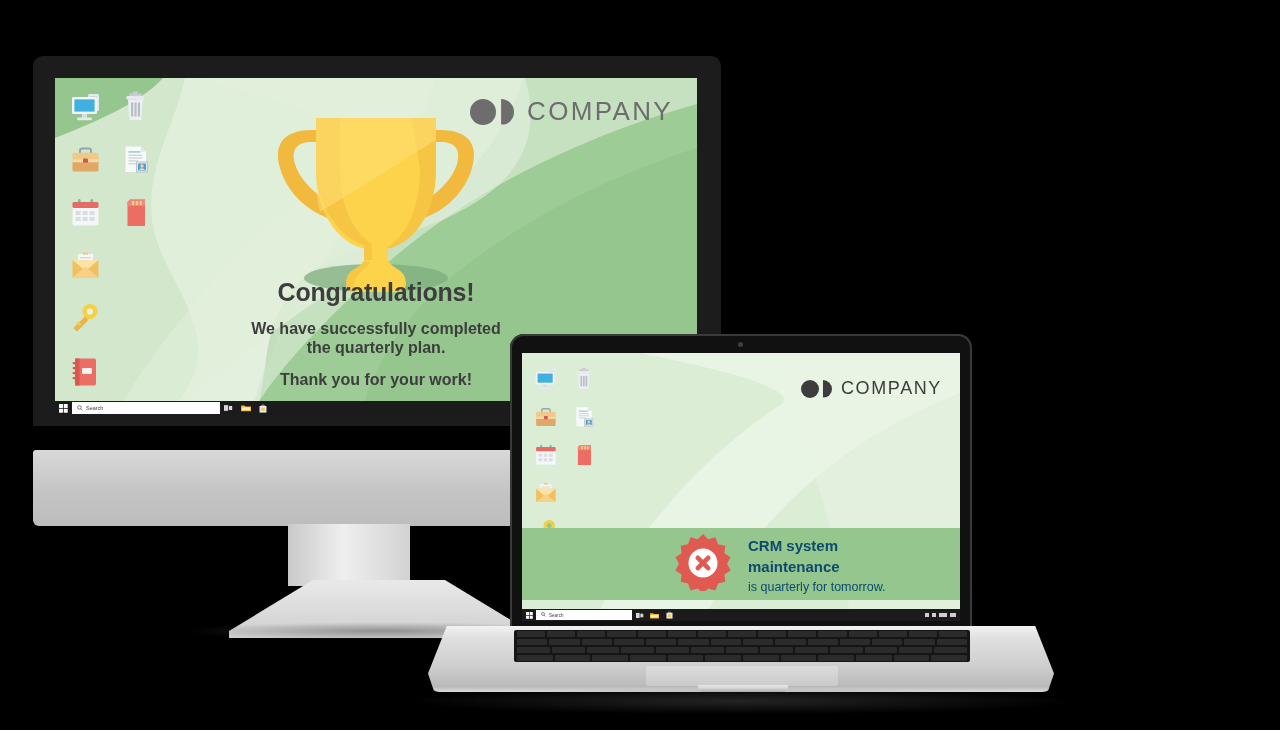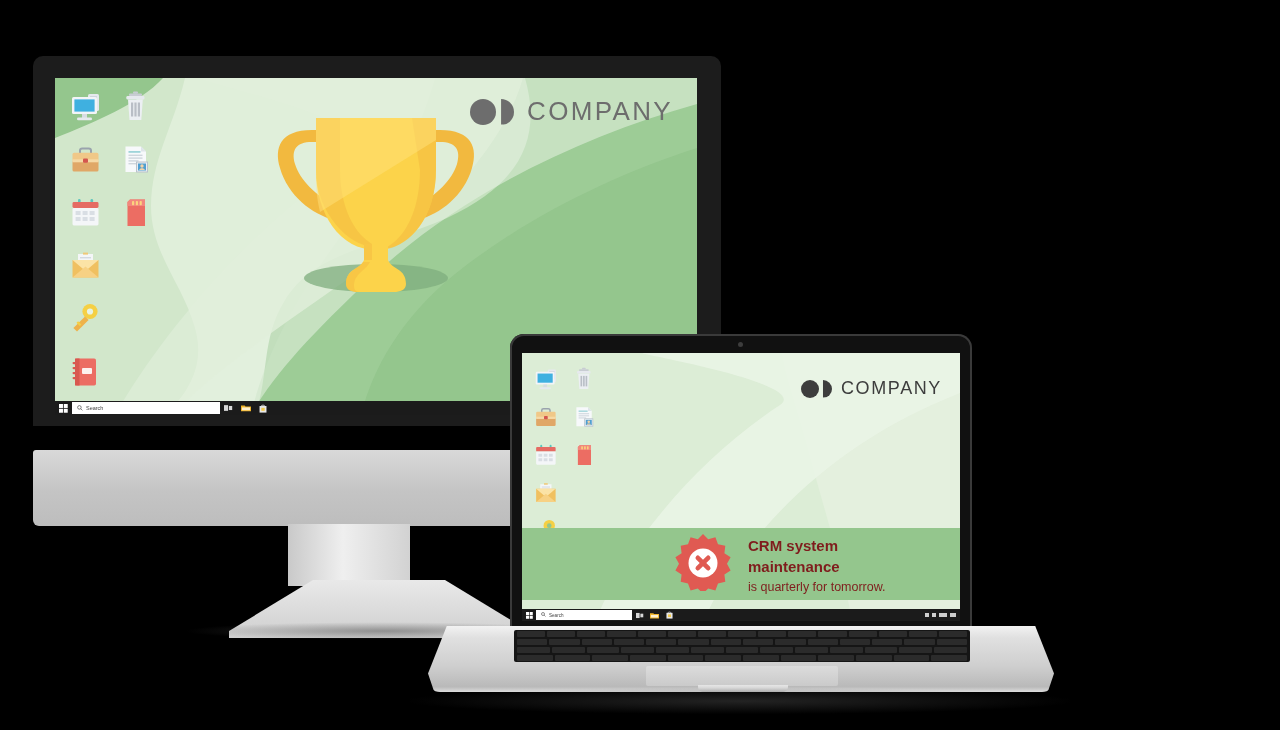--- a/index.html
+++ b/index.html
@@ -68,21 +68,21 @@
   
   .msg{position:absolute;text-align:center;color:#3d3d3d;font-weight:bold;}
   .msg .h1{font-size:25px;letter-spacing:-.2px;margin-bottom:12px;}
   .msg .p{font-size:16px;line-height:19px;}
   .msg .p2{font-size:16px;margin-top:14px;}
 
   
   #crm{position:absolute;left:0;top:175px;width:438px;height:72px;background:#94c68d;
        display:flex;align-items:center;}
   #crm .gear{margin-left:152px;flex:none;}
-  #crm .txt{margin-left:16px;color:#7f1d1d;}
+  #crm .txt{margin-left:16px;color:#0c4a6e;}
   #crm .t1{font-size:15px;font-weight:bold;line-height:21px;}
   #crm .t2{font-size:12.5px;font-weight:normal;margin-top:3px;}
 
   
   .taskbar{position:absolute;left:0;bottom:0;width:100%;background:#1b1b1b;display:flex;align-items:center;}
   .tb-win{flex:none;display:flex;align-items:center;justify-content:center;}
   .tb-search{background:#fff;display:flex;align-items:center;color:#444;font-family:"Liberation Sans",sans-serif;}
   .tb-search .sq{margin:0 3px 0 5px;}
   .tb-ic{flex:none;display:flex;align-items:center;justify-content:center;}
   .tb-tray{margin-left:auto;display:flex;align-items:center;gap:3px;padding-right:4px;}
@@ -247,20 +247,26 @@
           <path d="M66 26 L90 26 L90 78 C90 114 104 144 126 154 C104 158 66 124 66 78 Z" fill="#f3b93f" opacity=".55"></path>
           <path d="M162 26 L186 26 L186 78 C186 120 164 154 132 158 C158 146 170 114 170 78 Z" fill="#f3b93f" opacity=".55"></path>
           <rect x="114" y="152" width="24" height="30" fill="#fcd34a"></rect>
           <rect x="114" y="152" width="8" height="30" fill="#f3b93f" opacity=".5"></rect>
           <path d="M96 192 C96 176 110 178 114 168 L138 168 C142 178 156 176 156 192 C156 198 150 200 144 200 L108 200 C102 200 96 198 96 192 Z" fill="#fcd34a"></path>
           <path d="M96 192 C96 178 108 178 113 170 L120 170 C114 180 104 182 104 194 C104 198 106 200 110 200 L108 200 C102 200 96 198 96 192 Z" fill="#f3b93f" opacity=".5"></path>
           <path d="M66 26 L186 26 L186 48 L70 120 C66 104 66 90 66 78 Z" fill="#ffe27a" opacity=".5"></path>
         </svg>
       </div>
 
+      <div class="msg" style="left:61px;top:200px;width:520px;">
+        <div class="h1">Congratulations!</div>
+        <div class="p">We have successfully completed</div>
+        <div class="p">the quarterly plan.</div>
+        <div class="p2">Thank you for your work!</div>
+      </div>
 
       <div class="taskbar" style="height:14px;">
         <div class="tb-win" style="width:17px;height:14px;">
           <svg width="9" height="9" viewBox="0 0 10 10">
             <rect x="0" y="0" width="4.4" height="4.4" fill="#fff"></rect>
               <rect x="5.3" y="0" width="4.4" height="4.4" fill="#fff"></rect>
             <rect x="0" y="5.3" width="4.4" height="4.4" fill="#fff"></rect>
               <rect x="5.3" y="5.3" width="4.4" height="4.4" fill="#fff"></rect>
           </svg>
         </div>

